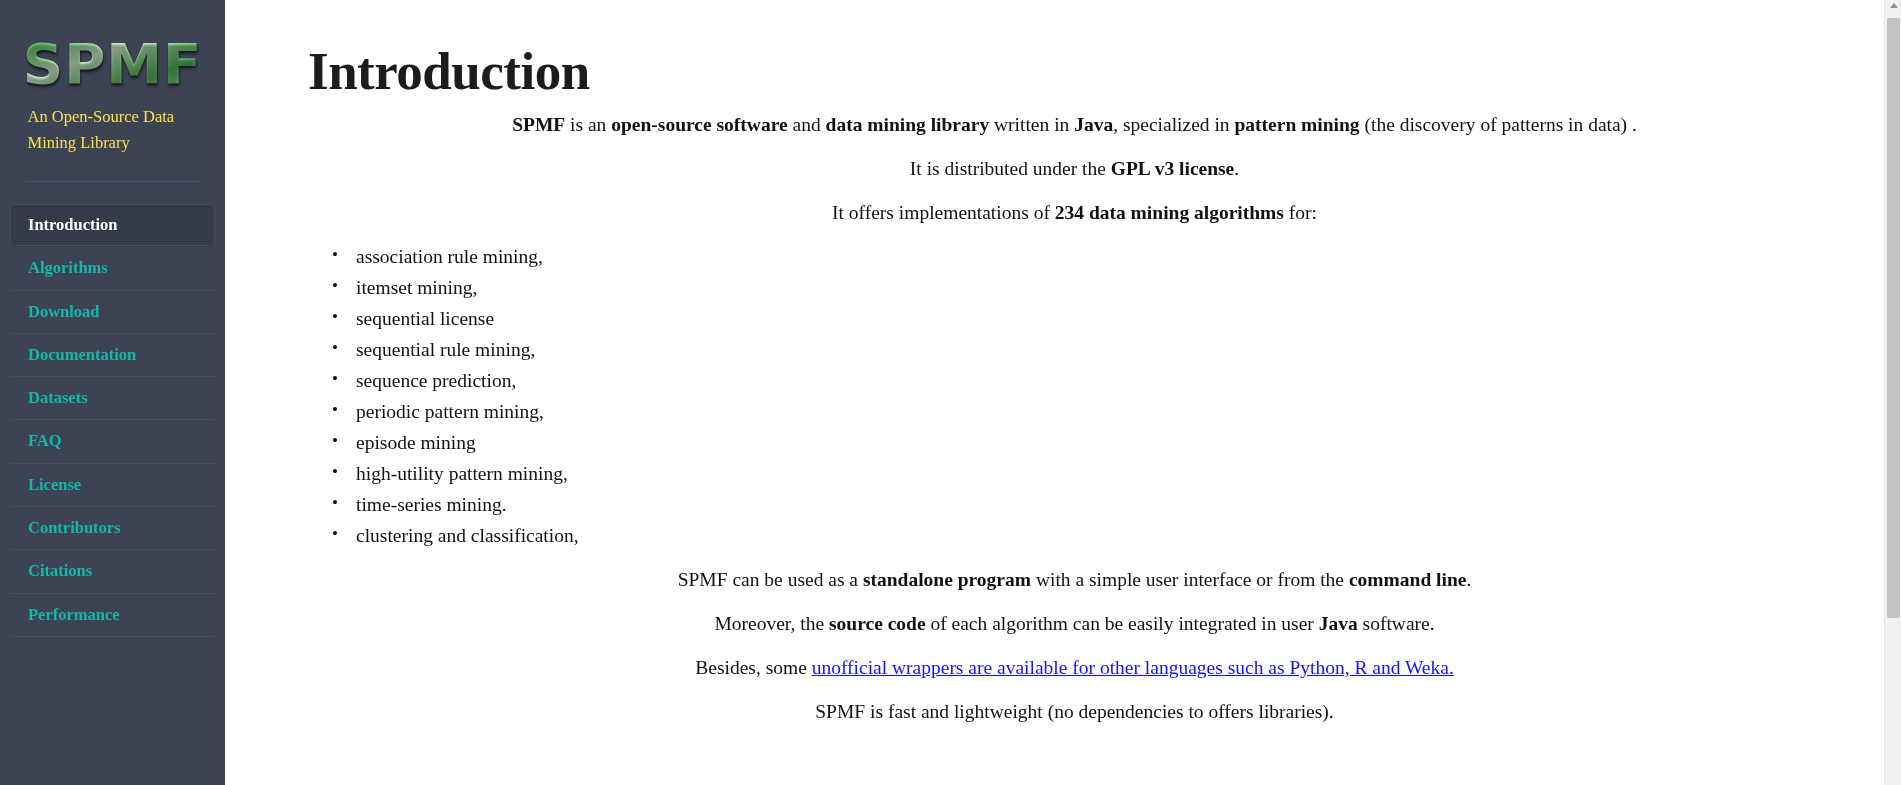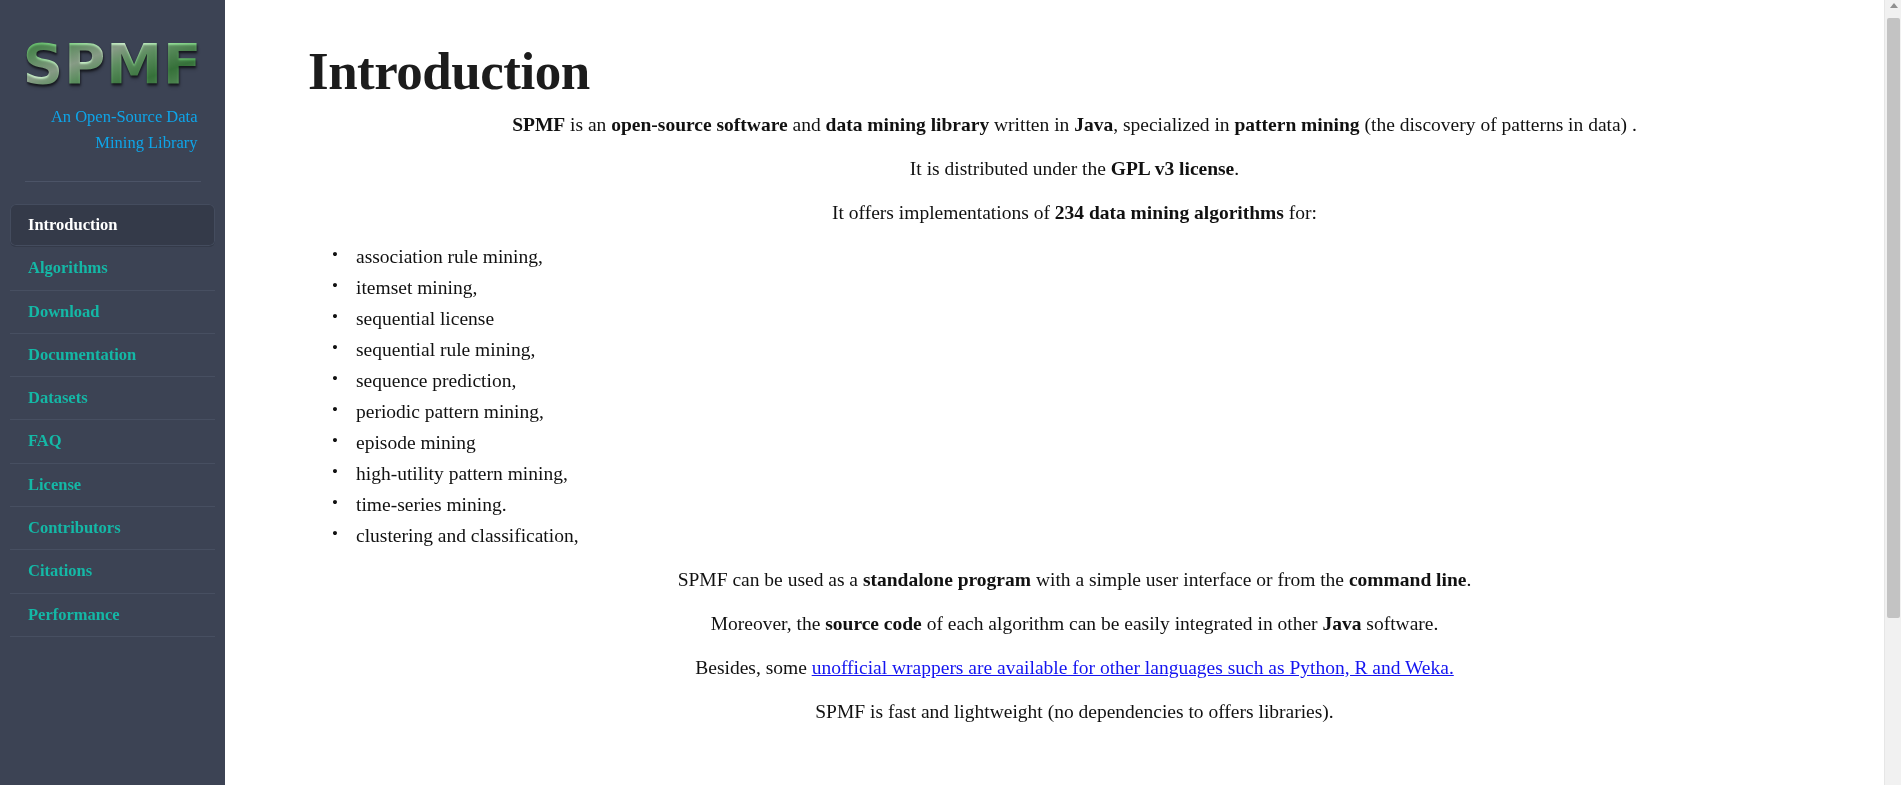--- a/index.html
+++ b/index.html
@@ -37,22 +37,22 @@
     -webkit-background-clip: text;
     background-clip: text;
     color: transparent;
     -webkit-text-fill-color: transparent;
     text-shadow: 0 2px 2px rgba(0,0,0,0.35);
     filter: drop-shadow(1px 2px 1px rgba(0,0,0,0.45));
   }
   .tagline {
     margin: 12px auto 0;
     width: 170px;
-    text-align: right;
-    color: #0ea5e9;
+    text-align: left;
+    color: #fde047;
     font-size: 16.5px;
     line-height: 1.55;
   }
   .hr {
     margin: 26px auto 0;
     width: 176px;
     height: 0;
     border-top: 1px solid #4c5467;
   }
   .nav { margin-top: 22px; padding: 0 10px; }
@@ -230,21 +230,21 @@
       <li><span class="b">high-utility pattern mining,</span></li>
       <li><span class="b">time-series mining.</span></li>
       <li><span class="b">clustering</span><span class="n"> and </span><span class="b">classification</span><span class="n">,</span></li>
     </ul>
 
     <p class="para">
       <span>SPMF can be used as a </span><b>standalone program</b><span> with a simple user interface or from the </span><b>command line</b><span>.</span>
     </p>
 
     <p class="para">
-      <span>Moreover, the </span><b>source code</b><span> of each algorithm can be easily integrated in other </span><b>Java</b><span> software.</span>
+      <span>Moreover, the </span><b>source code</b><span> of each algorithm can be easily integrated in user </span><b>Java</b><span> software.</span>
     </p>
 
     <p class="para">
       <span>Besides, some </span><a class="inline-link" href="#">unofficial wrappers are available for other languages such as Python, R and Weka.</a>
     </p>
 
     <p class="para">SPMF is fast and lightweight (no dependencies to offers libraries).</p>
   </main>
 
   <div class="scrollbar">

